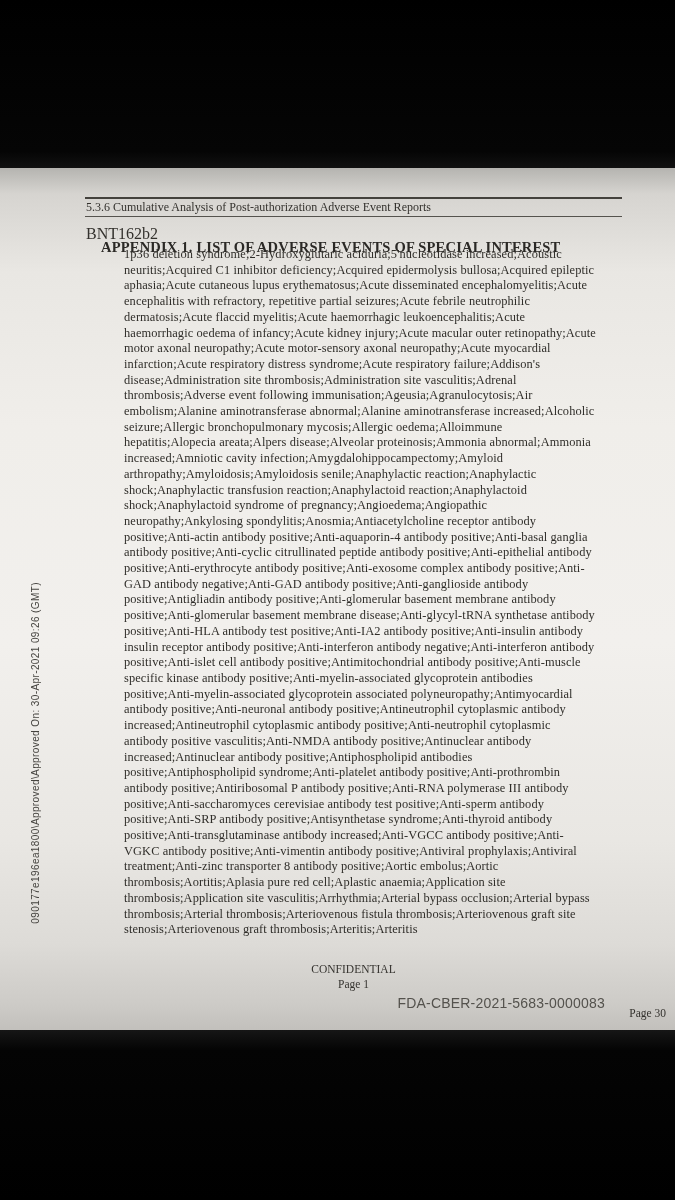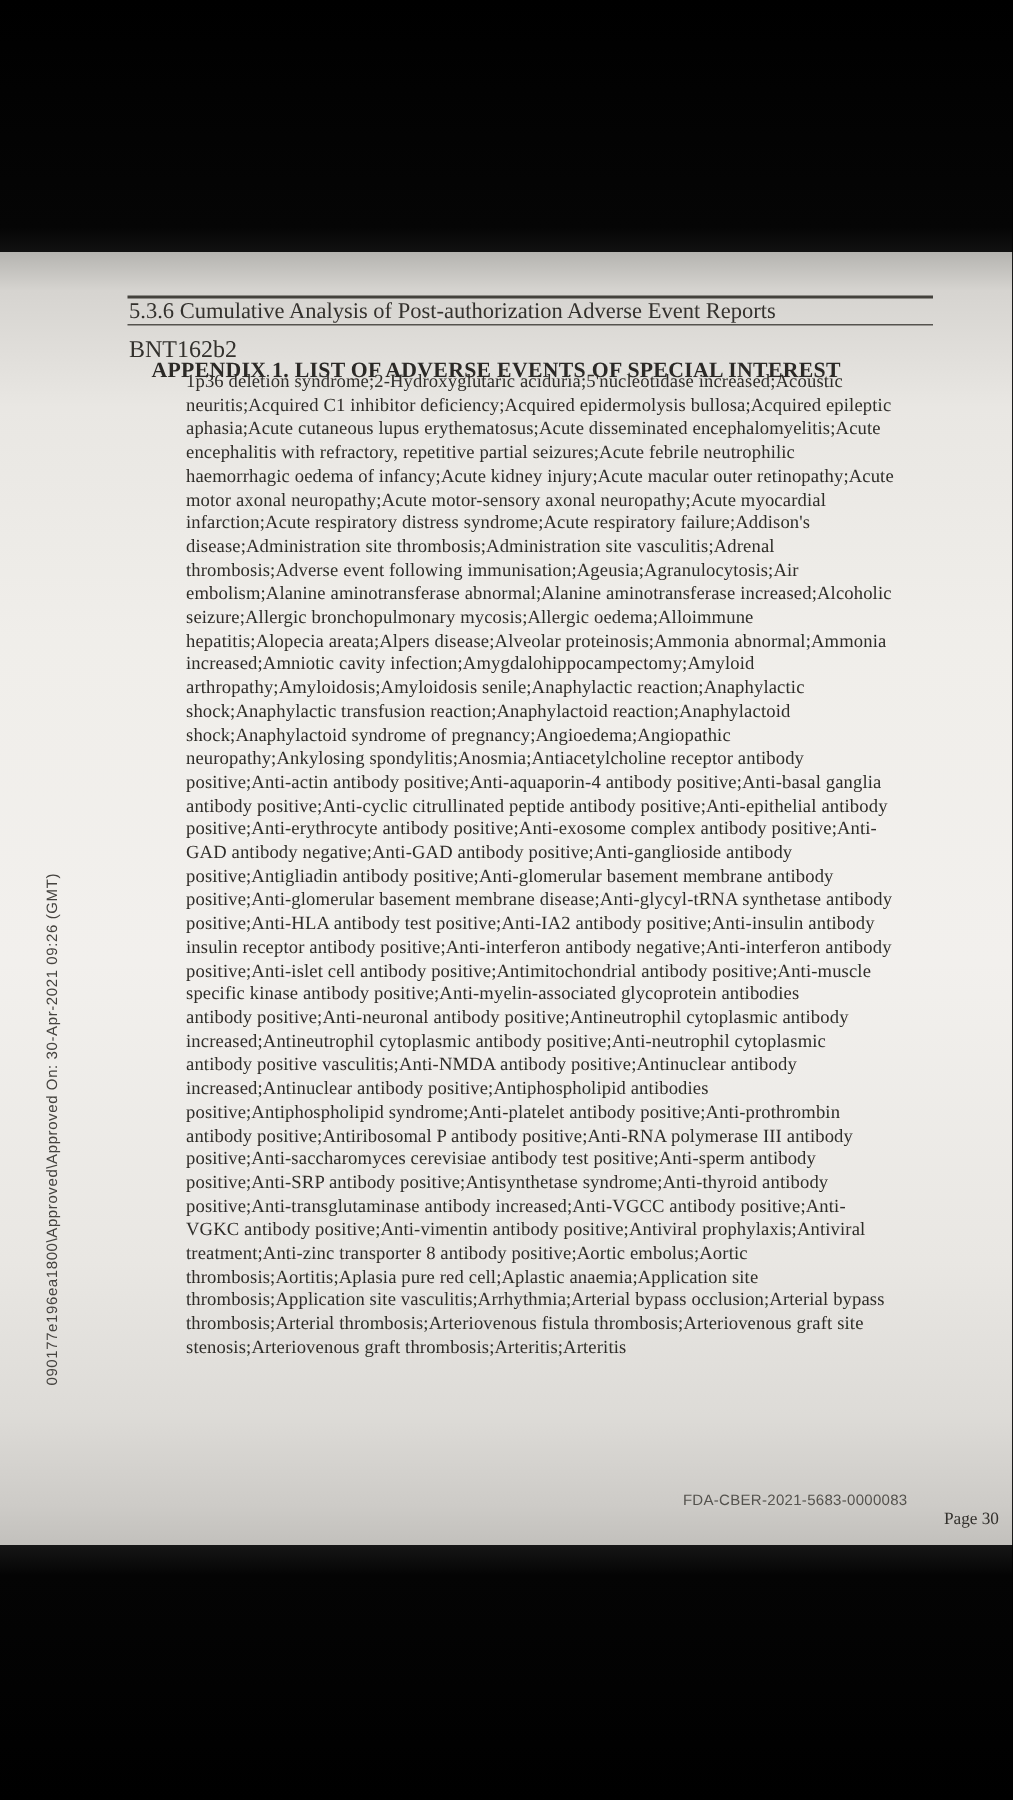--- a/index.html
+++ b/index.html
@@ -41,21 +41,21 @@
 
   .doc-header-product{
     position:absolute;left:86px;top:13px;
     font-size:16px;color:#33312d;margin-top:44px;
   }
   .rule{position:absolute;left:85px;width:537px;height:0;}
   .rule-thick{top:29px;border-top:2px solid #44423d;}
   .rule-thin{top:48px;border-top:1.2px solid #55534e;}
   .doc-header-subtitle{
     position:absolute;left:86px;top:32px;
-    font-size:15px;color:#33312d;
+    font-size:12px;color:#33312d;
   }
 
   .appendix-title{
     position:absolute;left:85px;top:55px;margin:16px;
     font-size:14.5px;font-weight:bold;letter-spacing:0.2px;
     color:#2b2926;white-space:nowrap;
   }
 
   .body-text{
     position:absolute;left:85px;top:79px;width:545px;margin-left:39px;
@@ -68,21 +68,21 @@
     color:#2f2d29;
   }
 
   .footer-center{
     position:absolute;left:85px;top:794px;width:537px;
     text-align:center;font-size:11.5px;line-height:15px;color:#35332f;
   }
   .fda-ref{
     position:absolute;right:70px;top:827px;
     font-family:"Liberation Sans", sans-serif;
-    font-size:10px;letter-spacing:0.2px;color:#54524d;
+    font-size:14px;letter-spacing:0.2px;color:#54524d;
   }
   .outer-page{
     position:absolute;right:9px;top:839px;
     font-size:11.5px;color:#33312d;
   }
 </style>
 </head>
 <body>
 
 <div class="screen">
@@ -103,20 +103,21 @@
 
     <div class="rule rule-thin"></div>
 
     <h1 class="appendix-title">APPENDIX 1. LIST OF ADVERSE EVENTS OF SPECIAL INTEREST</h1>
 
     <div class="body-text">
         <div class="body-line">1p36 deletion syndrome;2-Hydroxyglutaric aciduria;5'nucleotidase increased;Acoustic</div>
         <div class="body-line">neuritis;Acquired C1 inhibitor deficiency;Acquired epidermolysis bullosa;Acquired epileptic</div>
         <div class="body-line">aphasia;Acute cutaneous lupus erythematosus;Acute disseminated encephalomyelitis;Acute</div>
         <div class="body-line">encephalitis with refractory, repetitive partial seizures;Acute febrile neutrophilic</div>
+        <div class="body-line">dermatosis;Acute flaccid myelitis;Acute haemorrhagic leukoencephalitis;Acute</div>
         <div class="body-line">haemorrhagic oedema of infancy;Acute kidney injury;Acute macular outer retinopathy;Acute</div>
         <div class="body-line">motor axonal neuropathy;Acute motor-sensory axonal neuropathy;Acute myocardial</div>
         <div class="body-line">infarction;Acute respiratory distress syndrome;Acute respiratory failure;Addison's</div>
         <div class="body-line">disease;Administration site thrombosis;Administration site vasculitis;Adrenal</div>
         <div class="body-line">thrombosis;Adverse event following immunisation;Ageusia;Agranulocytosis;Air</div>
         <div class="body-line">embolism;Alanine aminotransferase abnormal;Alanine aminotransferase increased;Alcoholic</div>
         <div class="body-line">seizure;Allergic bronchopulmonary mycosis;Allergic oedema;Alloimmune</div>
         <div class="body-line">hepatitis;Alopecia areata;Alpers disease;Alveolar proteinosis;Ammonia abnormal;Ammonia</div>
         <div class="body-line">increased;Amniotic cavity infection;Amygdalohippocampectomy;Amyloid</div>
         <div class="body-line">arthropathy;Amyloidosis;Amyloidosis senile;Anaphylactic reaction;Anaphylactic</div>
@@ -126,37 +127,42 @@
         <div class="body-line">positive;Anti-actin antibody positive;Anti-aquaporin-4 antibody positive;Anti-basal ganglia</div>
         <div class="body-line">antibody positive;Anti-cyclic citrullinated peptide antibody positive;Anti-epithelial antibody</div>
         <div class="body-line">positive;Anti-erythrocyte antibody positive;Anti-exosome complex antibody positive;Anti-</div>
         <div class="body-line">GAD antibody negative;Anti-GAD antibody positive;Anti-ganglioside antibody</div>
         <div class="body-line">positive;Antigliadin antibody positive;Anti-glomerular basement membrane antibody</div>
         <div class="body-line">positive;Anti-glomerular basement membrane disease;Anti-glycyl-tRNA synthetase antibody</div>
         <div class="body-line">positive;Anti-HLA antibody test positive;Anti-IA2 antibody positive;Anti-insulin antibody</div>
         <div class="body-line">insulin receptor antibody positive;Anti-interferon antibody negative;Anti-interferon antibody</div>
         <div class="body-line">positive;Anti-islet cell antibody positive;Antimitochondrial antibody positive;Anti-muscle</div>
         <div class="body-line">specific kinase antibody positive;Anti-myelin-associated glycoprotein antibodies</div>
+        <div class="body-line">positive;Anti-myelin-associated glycoprotein associated polyneuropathy;Antimyocardial</div>
         <div class="body-line">antibody positive;Anti-neuronal antibody positive;Antineutrophil cytoplasmic antibody</div>
         <div class="body-line">increased;Antineutrophil cytoplasmic antibody positive;Anti-neutrophil cytoplasmic</div>
         <div class="body-line">antibody positive vasculitis;Anti-NMDA antibody positive;Antinuclear antibody</div>
         <div class="body-line">increased;Antinuclear antibody positive;Antiphospholipid antibodies</div>
         <div class="body-line">positive;Antiphospholipid syndrome;Anti-platelet antibody positive;Anti-prothrombin</div>
         <div class="body-line">antibody positive;Antiribosomal P antibody positive;Anti-RNA polymerase III antibody</div>
         <div class="body-line">positive;Anti-saccharomyces cerevisiae antibody test positive;Anti-sperm antibody</div>
         <div class="body-line">positive;Anti-SRP antibody positive;Antisynthetase syndrome;Anti-thyroid antibody</div>
         <div class="body-line">positive;Anti-transglutaminase antibody increased;Anti-VGCC antibody positive;Anti-</div>
         <div class="body-line">VGKC antibody positive;Anti-vimentin antibody positive;Antiviral prophylaxis;Antiviral</div>
         <div class="body-line">treatment;Anti-zinc transporter 8 antibody positive;Aortic embolus;Aortic</div>
         <div class="body-line">thrombosis;Aortitis;Aplasia pure red cell;Aplastic anaemia;Application site</div>
         <div class="body-line">thrombosis;Application site vasculitis;Arrhythmia;Arterial bypass occlusion;Arterial bypass</div>
         <div class="body-line">thrombosis;Arterial thrombosis;Arteriovenous fistula thrombosis;Arteriovenous graft site</div>
         <div class="body-line">stenosis;Arteriovenous graft thrombosis;Arteritis;Arteritis</div>
       </div>
 
+    <div class="footer-center">
+      <div>CONFIDENTIAL</div>
+      <div>Page 1</div>
+    </div>
 
     <div class="fda-ref">FDA-CBER-2021-5683-0000083</div>
 
     <div class="outer-page">Page 30</div>
 
   </div>
 
   <div class="letterbox bottom"></div>
 
 </div>

